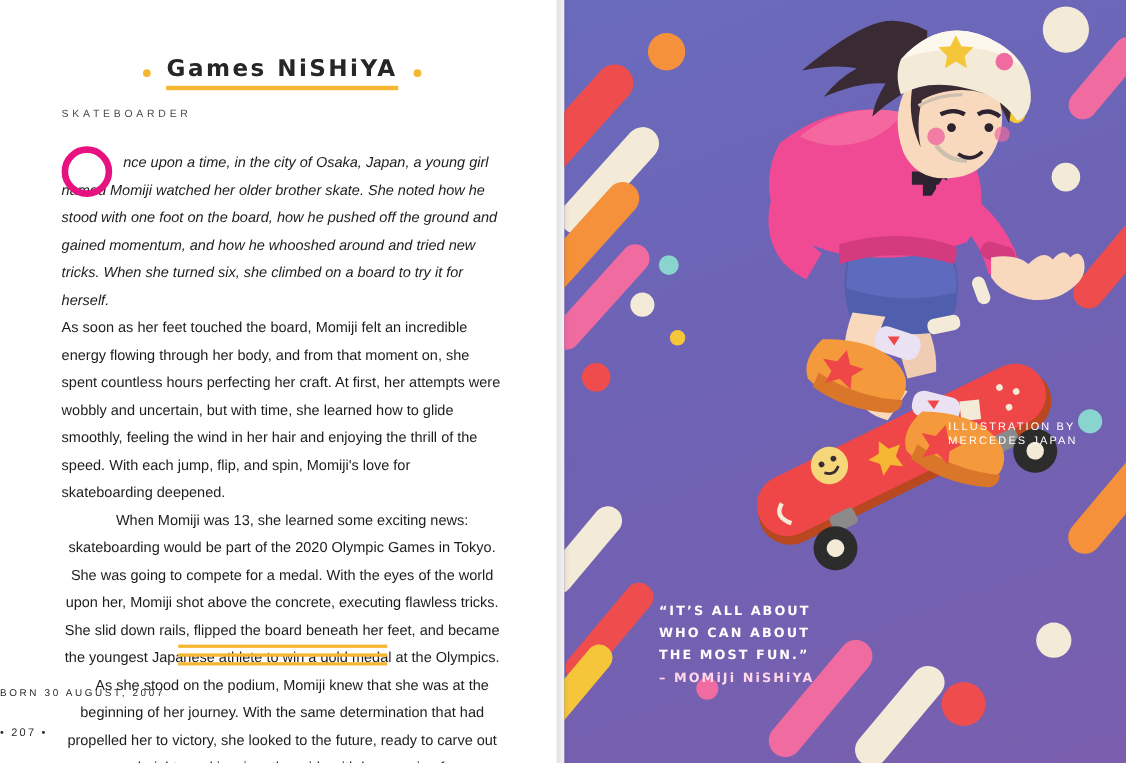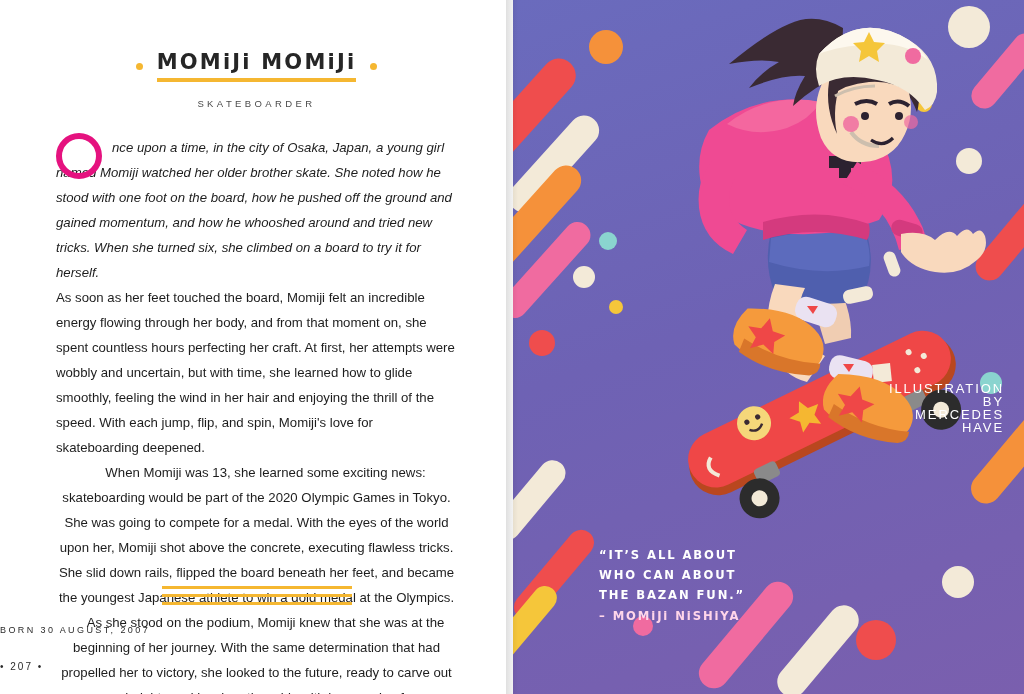--- a/index.html
+++ b/index.html
@@ -58,21 +58,20 @@
     white-space: nowrap;
   }
   .title-underline {
     height: 4px;
     background: #f5b731;
     margin-top: 4px;
     width: 100%;
   }
   .subtitle {
     margin-top: 16px;
-    text-align: center;
     font-size: 9.5px;
     letter-spacing: 3.4px;
     color: #4a4a4a;
     font-family: "Liberation Sans", sans-serif;
   }
 
   .body-text {
     margin-top: 26px;
     font-family: "Liberation Sans", sans-serif;
     font-size: 13.2px;
@@ -154,26 +153,26 @@
     overflow: hidden;
     background: linear-gradient(160deg, #6a6bbd 0%, #6e62b4 45%, #7a5fae 100%);
   }
   .blob {
     position: absolute;
     border-radius: 999px;
   }
 
   .credit {
     position: absolute;
-    right: 20px;
+    right: 34px;
     top: 382px;
     width: 128px;
-    text-align: right;
+    text-align: left;
     color: #ffffff;
-    font-size: 13px;
+    font-size: 10px;
     letter-spacing: 1.9px;
     line-height: 13px;
     z-index: 40;
   }
   .quote {
     position: absolute;
     left: 86px;
     bottom: 68px;
     z-index: 40;
     color: #ffffff;
@@ -210,21 +209,21 @@
 </head>
 <body>
 
 <div class="spread">
 
   <div class="page-left">
 
     <div class="title-row">
       <span class="dot"></span>
       <div class="title-wrap">
-        <div class="name-title">MOMiJi MOMiJi</div>
+        <div class="name-title">Games NiSHiYA</div>
         <div class="title-underline"></div>
       </div>
       <span class="dot"></span>
     </div>
 
     <div class="subtitle">SKATEBOARDER</div>
 
     <div class="body-text">
       <div class="dropcap-wrap">
         <div class="dropcap"></div>
@@ -364,25 +363,25 @@
         <circle cx="352" cy="116" r="4" fill="#2c2230"></circle>
         <circle cx="386" cy="116" r="4" fill="#2c2230"></circle>
         <circle cx="338" cy="124" r="8" fill="#f06ba0" opacity="0.85"></circle>
         <circle cx="398" cy="122" r="7" fill="#f06ba0" opacity="0.7"></circle>
         <path d="M358 140 q12 8 22 -2" stroke="#2c2230" stroke-width="3.2" fill="none"></path>
       </g>
     </svg>
 
     <div class="credit">
       <div>ILLUSTRATION BY</div>
-      <div>MERCEDES HAVE</div>
+      <div>MERCEDES JAPAN</div>
     </div>
 
     <div class="quote">
       <div>“IT’S ALL ABOUT</div>
       <div>WHO CAN ABOUT</div>
-      <div>THE BAZAN FUN.”</div>
+      <div>THE MOST FUN.”</div>
       <span class="attrib">– MOMiJi NiSHiYA</span>
     </div>
   </div>
 
   <div class="gutter"></div>
 </div>
 
 </body></html>

